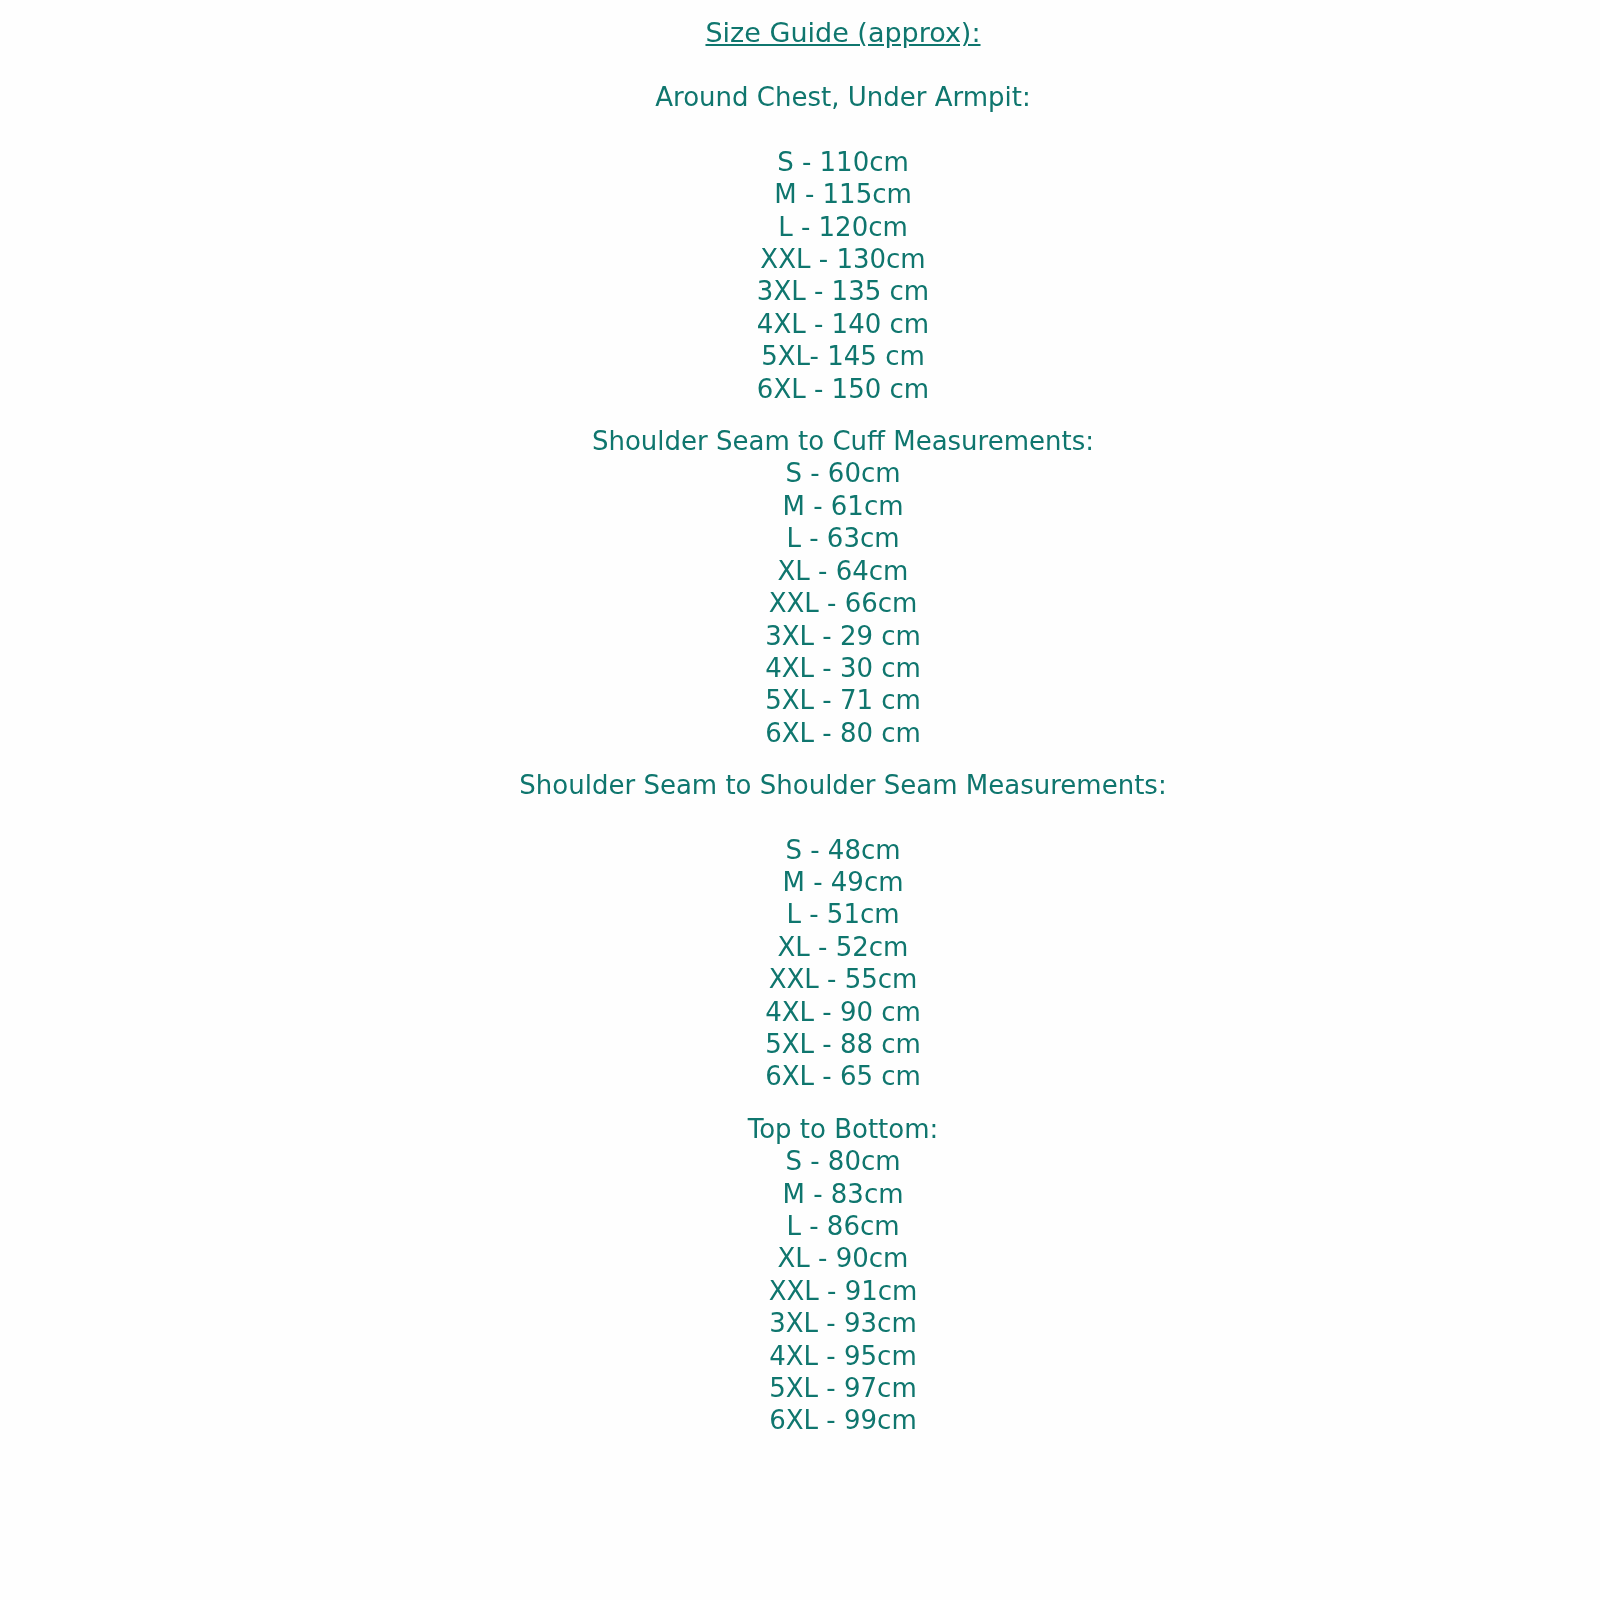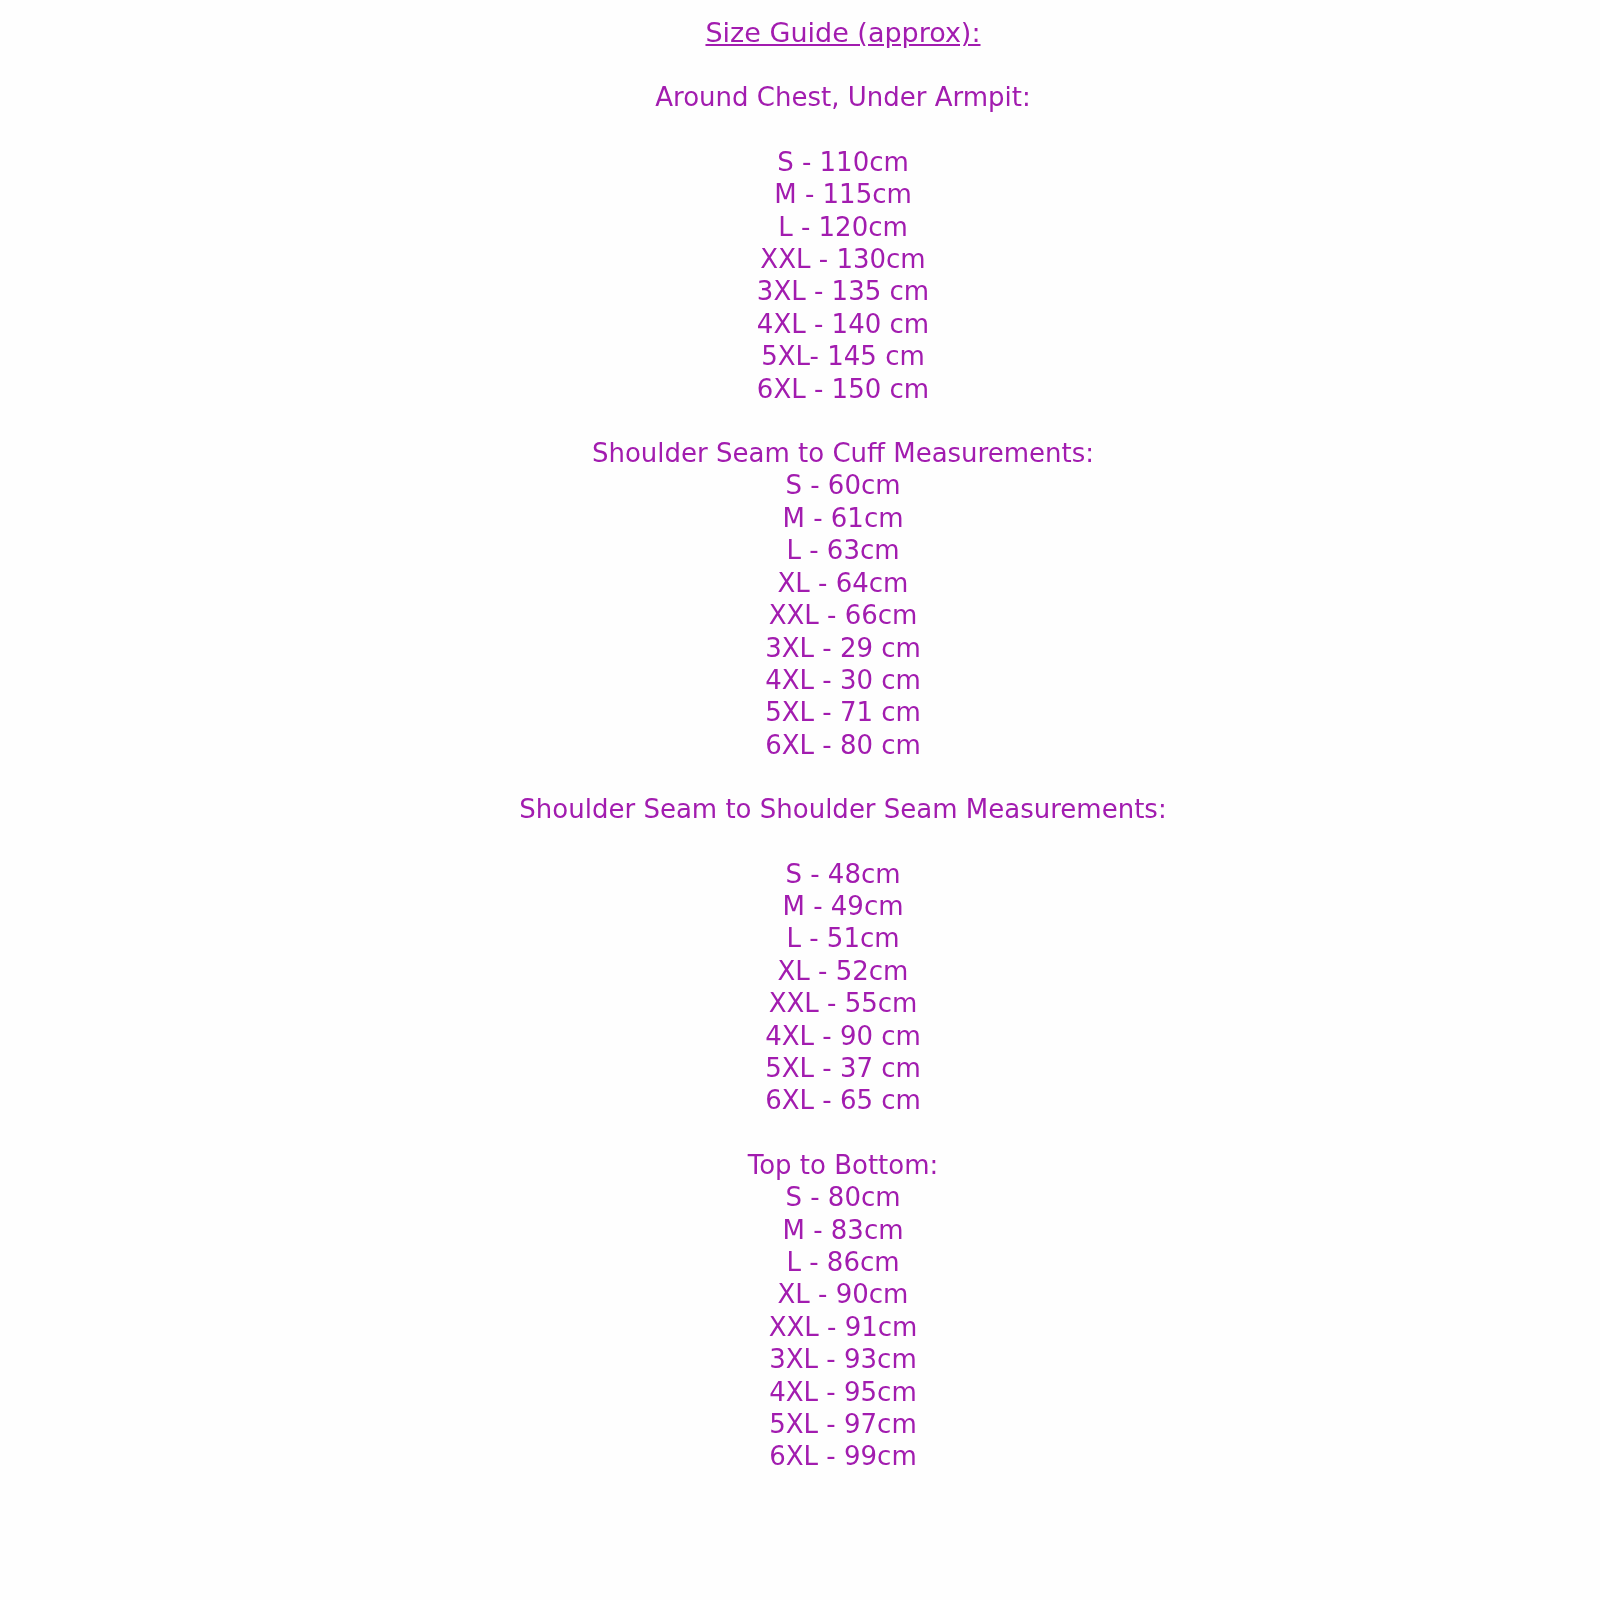--- a/index.html
+++ b/index.html
@@ -10,31 +10,31 @@
     background: #fefefe;
     overflow: hidden;
   }
   .doc {
     box-sizing: border-box;
     margin-left: 86px;               
     width: calc(100% - 86px);
     padding-top: 17px;
     text-align: center;
     font-family: "DejaVu Sans", "Liberation Sans", sans-serif;
-    color: #a21caf;
+    color: #0f766e;
     font-size: 26px;
     line-height: 32.4px;
   }
   .doc-title {
     font-size: 27px;
     text-decoration: underline;
     margin: 0 0 32px 0;
   }
   .size-section {
-    margin-top: 32px;
+    margin-top: 20px;
   }
   .section-heading {
     margin: 0;
   }
   .section-heading.gap-after {
     margin-bottom: 32px;
   }
   .size-row {
     margin: 0;
   }
@@ -72,21 +72,21 @@
   </div>
 
   <div class="size-section">
     <div class="section-heading gap-after">Shoulder Seam to Shoulder Seam Measurements:</div>
     <div class="size-row">S - 48cm</div>
     <div class="size-row">M - 49cm</div>
     <div class="size-row">L - 51cm</div>
     <div class="size-row">XL - 52cm</div>
     <div class="size-row">XXL - 55cm</div>
     <div class="size-row">4XL - 90 cm</div>
-    <div class="size-row">5XL - 37 cm</div>
+    <div class="size-row">5XL - 88 cm</div>
     <div class="size-row">6XL - 65 cm</div>
   </div>
 
   <div class="size-section">
     <div class="section-heading">Top to Bottom:</div>
     <div class="size-row">S - 80cm</div>
     <div class="size-row">M - 83cm</div>
     <div class="size-row">L - 86cm</div>
     <div class="size-row">XL - 90cm</div>
     <div class="size-row">XXL - 91cm</div>

